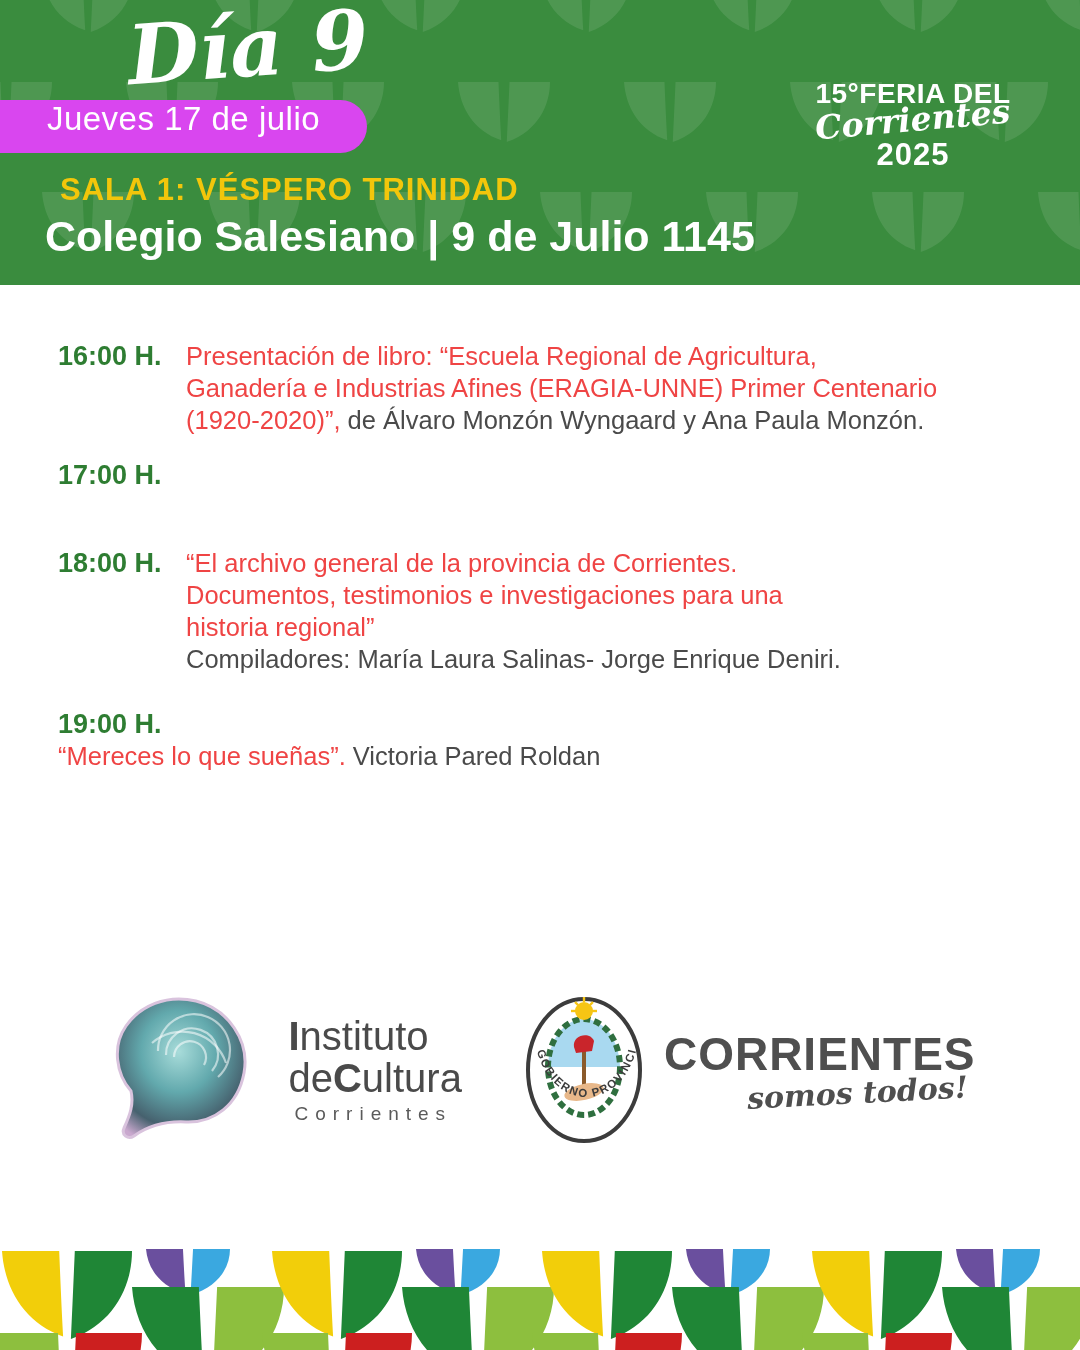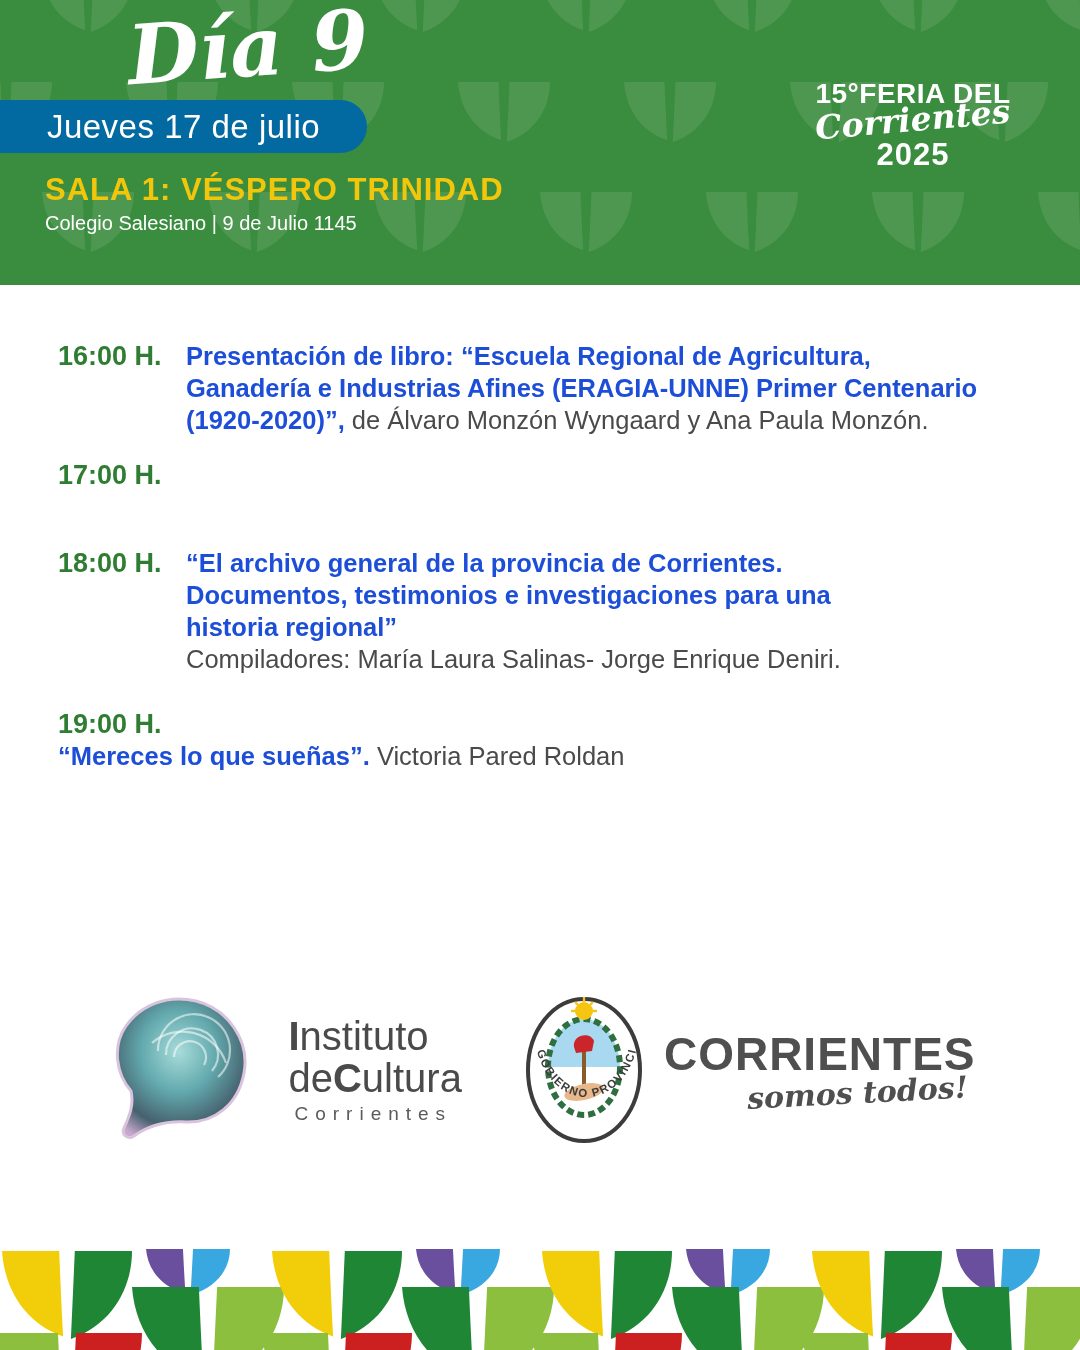--- a/index.html
+++ b/index.html
@@ -15,31 +15,31 @@
   }
   .header-pattern{position:absolute;top:0;left:0;}
   .day-script{
     position:absolute;left:108px;top:6px;width:280px;
     font-family:"DejaVu Serif",serif;font-style:italic;font-weight:bold;
     font-size:82px;line-height:1;color:#ffffff;text-align:center;
     transform:rotate(-4deg);
   }
   .date-ribbon{
     position:absolute;left:0;top:100px;width:367px;height:53px;
-    background:#0369a1;border-radius:0 27px 27px 0;
-    display:flex;align-items:center;justify-content:center;
+    background:#d946ef;border-radius:0 27px 27px 0;
+    display:flex;justify-content:center;
     color:#ffffff;font-size:33px;font-weight:400;letter-spacing:0.5px;
   }
   .room-title{
-    position:absolute;left:45px;top:172px;
+    position:absolute;left:60px;top:172px;
     color:#f2c60b;font-size:31px;font-weight:800;letter-spacing:1px;
   }
   .venue{
     position:absolute;left:45px;top:212px;
-    color:#ffffff;font-size:20px;font-weight:400;
+    color:#ffffff;font-size:43px;font-weight:700;
   }
   .fair-logo{
     position:absolute;right:62px;top:62px;width:210px;
     display:flex;flex-direction:column;align-items:center;color:#ffffff;margin-top:16px;
   }
   .fair-line1{font-size:28px;font-weight:700;letter-spacing:0.5px;white-space:nowrap;}
   .fair-main{font-size:54px;font-weight:800;letter-spacing:2px;line-height:0.95;margin-top:-2px;}
   .fair-script{
     font-family:"DejaVu Serif",serif;font-style:italic;font-weight:bold;
     font-size:33px;margin-top:-10px;transform:rotate(-5deg);
@@ -47,21 +47,21 @@
   .fair-year{font-size:31px;font-weight:800;margin-top:-2px;letter-spacing:1px;}
   
   .schedule{position:absolute;top:285px;left:0;width:1080px;padding-top:55px;}
   .schedule-item{display:flex;align-items:flex-start;padding-left:58px;}
   .schedule-item .time{
     flex:none;width:128px;color:#2e7d32;font-weight:700;font-size:27px;line-height:32px;
   }
   .item-text{
     width:905px;font-size:25.5px;line-height:32px;color:#4a4a4a;white-space:pre-line;
   }
-  .item-text strong{color:#1d4ed8;font-weight:700;}
+  .item-text strong{color:#ef4444;font-weight:400;}
   .mt1{margin-top:0;} .mt2{margin-top:23px;} .mt3{margin-top:56px;} .mt4{margin-top:33px;flex-direction:column;}
   
   .footer-logos{
     position:absolute;top:985px;left:0;width:1080px;height:170px;
     display:flex;align-items:center;justify-content:center;gap:62px;
   }
   .instituto{display:flex;align-items:center;gap:14px;}
   .instituto-text{display:flex;flex-direction:column;color:#4a4a4a;margin-left:10px;}
   .inst-line{font-size:40px;line-height:42px;font-weight:300;}
   .inst-line b{font-weight:700;}

